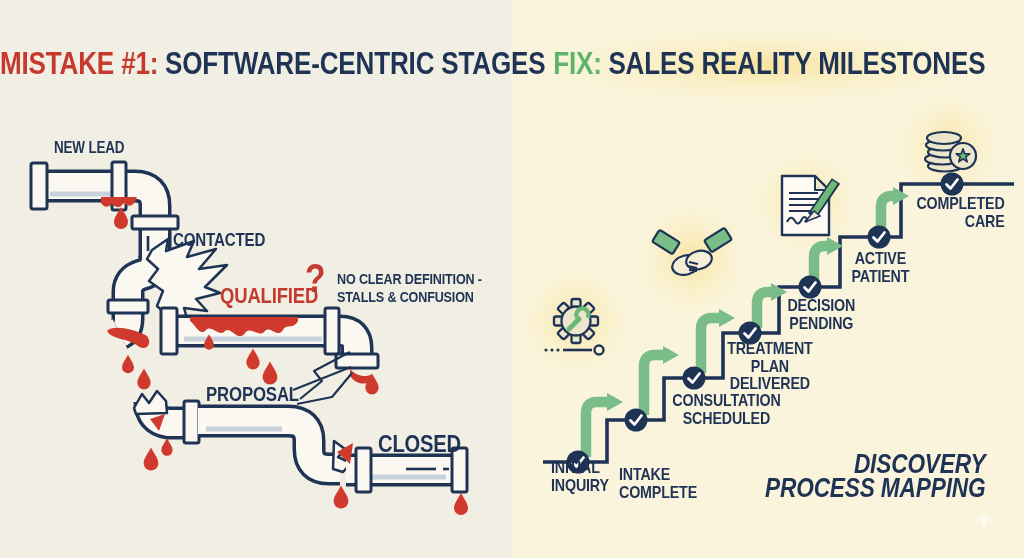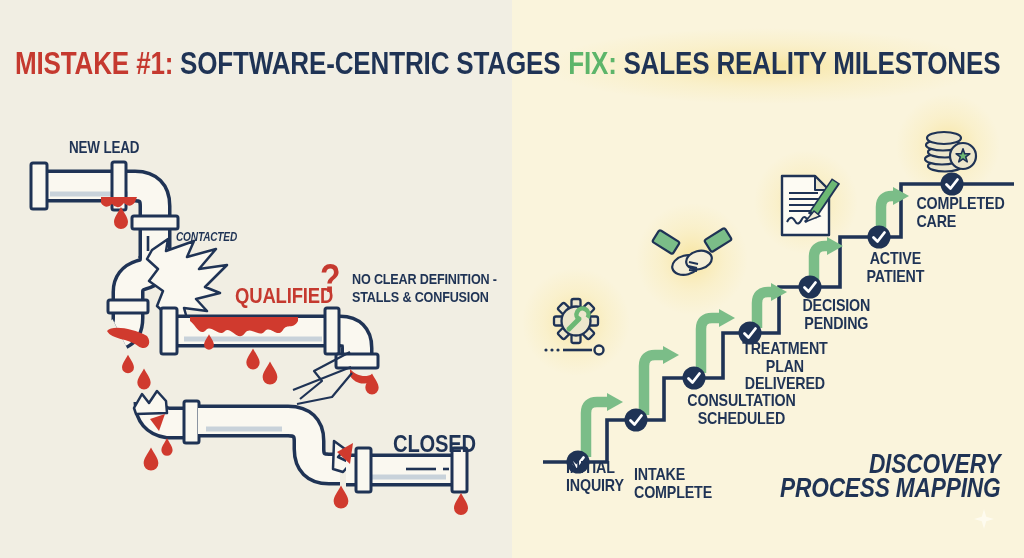--- a/index.html
+++ b/index.html
@@ -6,49 +6,49 @@
     --left_bg:#f1eee3; --right_bg:#faf4dc; --navy:#1f3355; --red:#c5392f;
     --drip_red:#d03a2e; --green:#5db56a; --arrow_green:#7bbd88;
     --pipe_fill:#faf8f0; --pipe_shade:#c8d2da; --glow:#f7e193;
     --khaki:#ece6cc; --doc_fill:#fdfbf3; --icon_green:#6cb874; --hand:#f4eed7;
   }
   html,body{margin:0;padding:0;}
   #page{position:relative;width:1024px;height:558px;overflow:hidden;
     font-family:"Liberation Sans",sans-serif;background:var(--left_bg);}
   #art{position:absolute;left:0;top:0;}
   .label{position:absolute;color:var(--navy);font-weight:700;line-height:1.05;
-    white-space:nowrap;letter-spacing:-0.2px;padding-left:15px;}
+    white-space:nowrap;letter-spacing:-0.2px;}
   .cond{display:inline-block;transform:scaleX(0.84);transform-origin:50% 0;}
   .la .cond{transform-origin:0 0;}
   .ra .cond{transform-origin:100% 0;}
   .ln{display:block;}
   
   #lbl-new-lead{left:54px;top:140px;font-size:16px;}
-  #lbl-contacted{left:161px;top:231px;font-size:12px;font-style:italic;}
+  #lbl-contacted{left:173px;top:231px;font-size:18px;}
   #lbl-qualified{left:220px;top:284px;font-size:22px;color:var(--red);}
   #lbl-question{left:305px;top:258px;font-size:40px;color:var(--red);line-height:1;}
   #lbl-note{left:337px;top:270px;font-size:15px;line-height:18px;}
   #lbl-proposal{left:206px;top:384px;font-size:20px;}
   #lbl-closed{left:378px;top:431px;font-size:24px;}
   
   #title-left,#title-right{top:48px;width:512px;text-align:center;font-size:31px;}
   #title-left{left:0;}
   #title-right{left:512px;}
   .t-red{color:var(--red);}
   .t-green{color:var(--green);}
   .t-navy{color:var(--navy);margin-left:8px;}
   
   .ms{font-size:17px;line-height:17.5px;}
   #ms-0{left:551px;top:459px;}
   #ms-1{left:619px;top:431px;margin-top:35px;}
   #ms-2{left:662px;top:392px;width:120px;text-align:center;}
   #ms-3{left:712px;top:340px;width:116px;text-align:center;}
   #ms-4{left:762px;top:297px;width:118px;text-align:center;}
   #ms-5{left:822px;top:250px;width:116px;text-align:center;}
-  #ms-6{left:893px;top:195px;width:120px;text-align:left;}
+  #ms-6{left:893px;top:195px;width:120px;text-align:right;}
   #footer{left:690px;top:452px;width:296px;text-align:right;font-size:27px;line-height:24px;font-style:italic;}
   
   .pu{fill:none;stroke:var(--navy);stroke-width:33;stroke-linejoin:round;}
   .pf{fill:none;stroke:var(--pipe_fill);stroke-width:26;stroke-linejoin:round;}
   .ps{fill:none;stroke:var(--pipe_shade);stroke-width:5;}
   .fl{fill:var(--pipe_fill);stroke:var(--navy);stroke-width:3;}
   .red{fill:var(--drip_red);}
   .crack{fill:none;stroke:var(--navy);stroke-width:2.2;stroke-linejoin:round;}
   .burst{fill:var(--pipe_fill);stroke:var(--navy);stroke-width:2.5;stroke-linejoin:round;}
   .tick{stroke:var(--navy);stroke-width:2.6;}
@@ -290,20 +290,21 @@
   <span class="cond"><span class="t-green">FIX:</span><span class="t-navy">SALES REALITY MILESTONES</span></span>
 </div>
 
 <div class="label la" id="lbl-new-lead"><span class="cond">NEW LEAD</span></div>
 <div class="label la" id="lbl-contacted"><span class="cond">CONTACTED</span></div>
 <div class="label la" id="lbl-qualified"><span class="cond">QUALIFIED</span></div>
 <div class="label la" id="lbl-question"><span class="cond">?</span></div>
 <div class="label la" id="lbl-note">
   <span class="cond"><span class="ln">NO CLEAR DEFINITION -</span><span class="ln">STALLS &amp; CONFUSION</span></span>
 </div>
+<div class="label la" id="lbl-proposal"><span class="cond">PROPOSAL</span></div>
 <div class="label la" id="lbl-closed"><span class="cond">CLOSED</span></div>
 
 <div class="label ms la" id="ms-0">
   <span class="cond"><span class="ln">INITIAL</span><span class="ln">INQUIRY</span></span>
 </div>
 <div class="label ms la" id="ms-1">
   <span class="cond"><span class="ln">INTAKE</span><span class="ln">COMPLETE</span></span>
 </div>
 <div class="label ms" id="ms-2">
   <span class="cond"><span class="ln">CONSULTATION</span><span class="ln">SCHEDULED</span></span>

